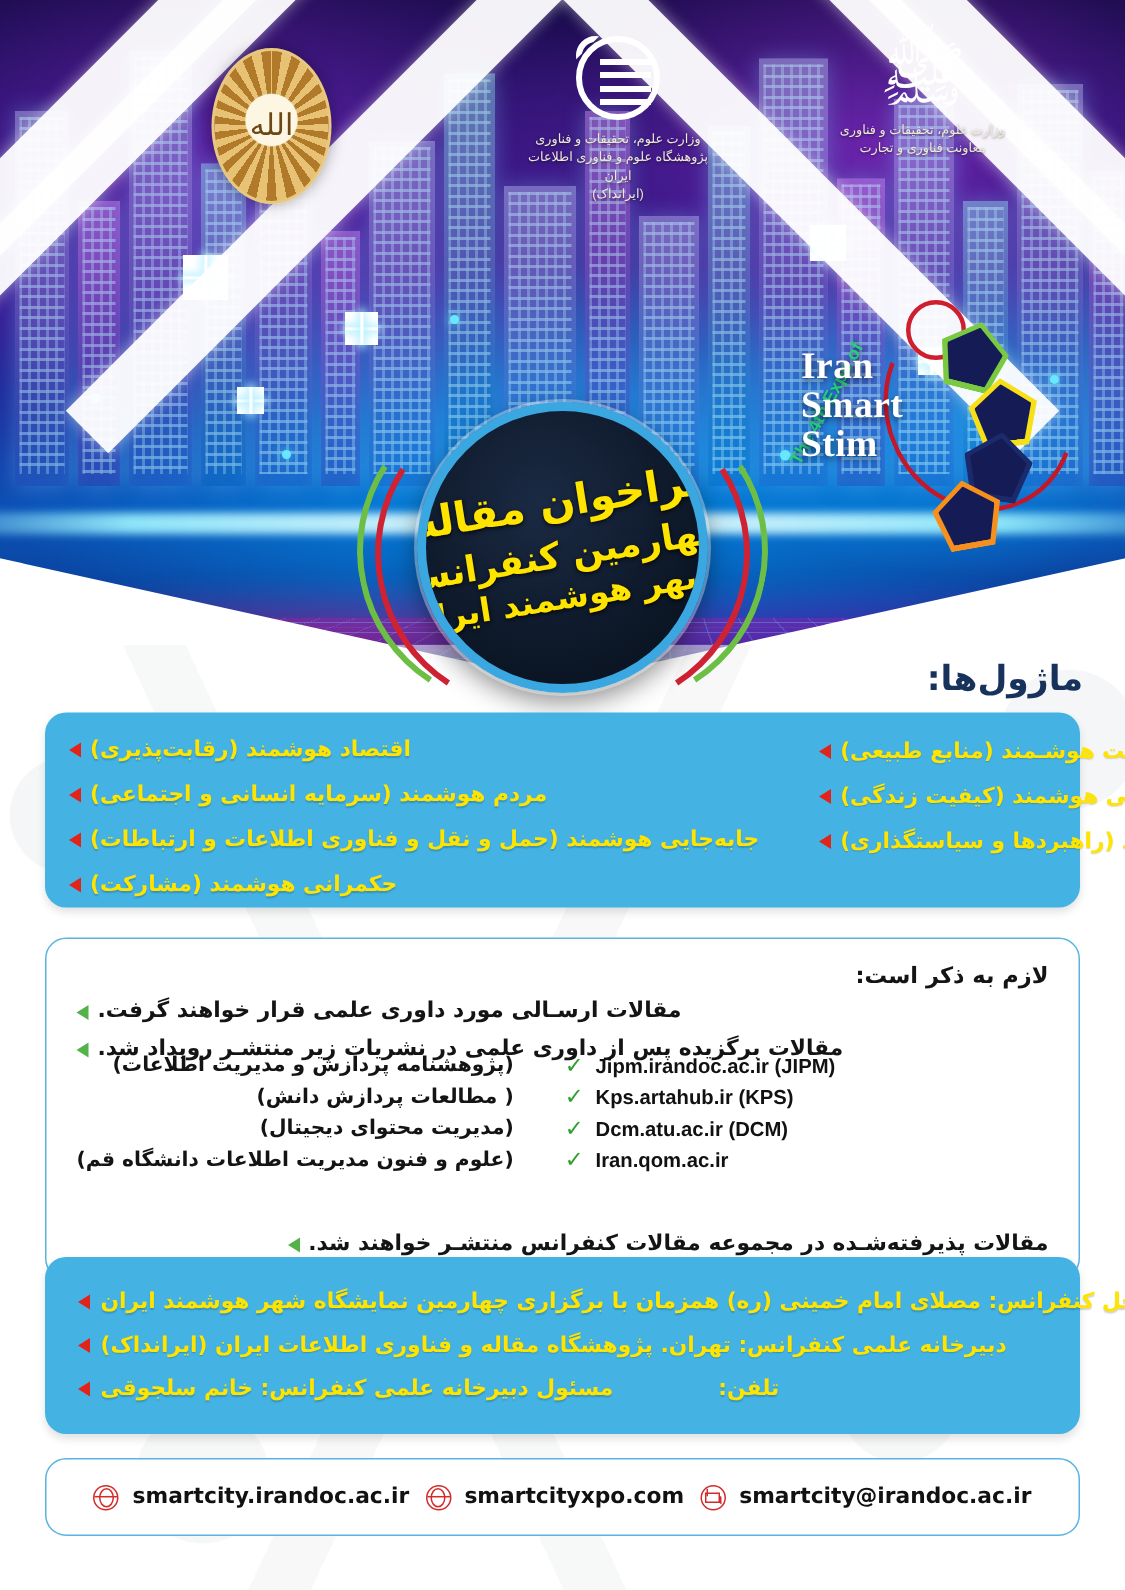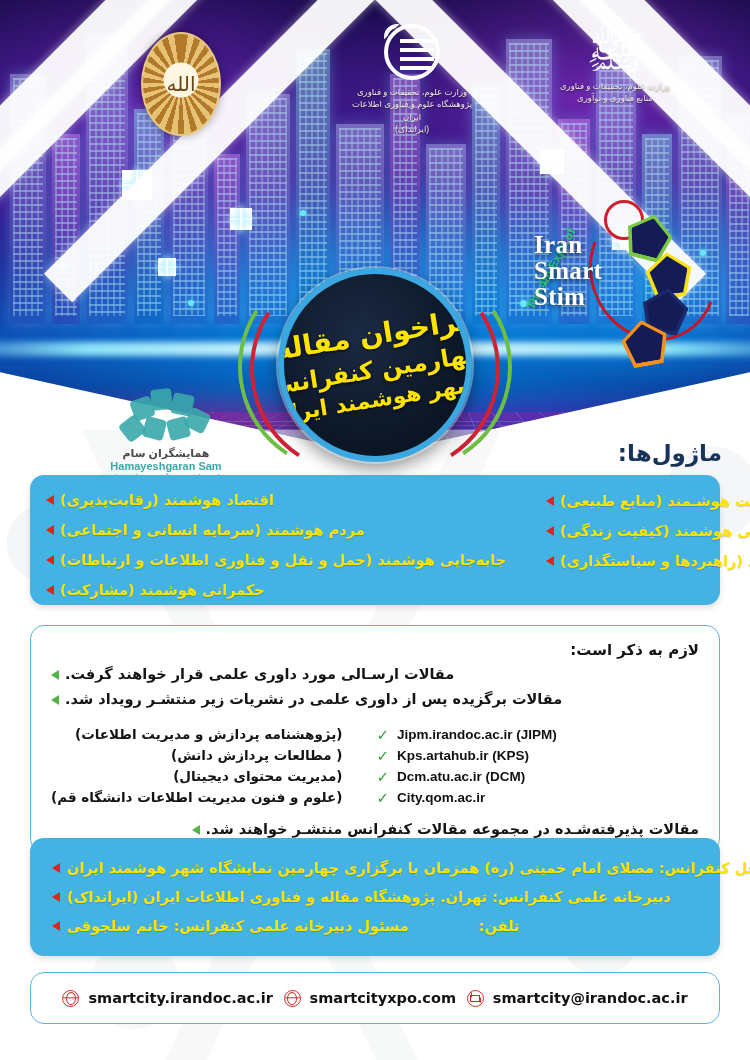--- a/index.html
+++ b/index.html
@@ -308,21 +308,21 @@
   }
   .arrow-green {
     width: 0; height: 0; flex: 0 0 auto;
     border-top: 5px solid transparent; border-bottom: 5px solid transparent;
     border-right: 8px solid #53b248;
   }
   .note-rows-right { display: flex; flex-direction: column; align-items: flex-end; }
 
   .journals {
     position: absolute; left: 0; right: 0; top: 74px;
-    display: flex; flex-direction: row-reverse; padding: 0 20px; gap: 10px; margin-top: 24px;
+    display: flex; flex-direction: row-reverse; padding: 0 20px; gap: 10px;
   }
   .j-names { direction: rtl; text-align: right; }
   .j-name {
     font-size: 13.5px; font-weight: bold; color: #141414; line-height: 21px; white-space: nowrap;
     font-family: "DejaVu Sans", sans-serif;
   }
   .j-urls { direction: ltr; text-align: left; margin-right: auto; padding-left: 24px; }
   .j-url {
     display: flex; align-items: center; gap: 8px; line-height: 21px;
     font-size: 13.5px; font-weight: bold; color: #111; white-space: nowrap;
@@ -447,21 +447,21 @@
             <span class="cut"></span>
         </div>
         <div class="logo-cap">وزارت علوم، تحقیقات و فناوری</div>
         <div class="logo-cap">پژوهشگاه علوم و فناوری اطلاعات ایران</div>
         <div class="logo-cap">(ایرانداک)</div>
       </div>
 
       <div class="logo logo-right">
         <div class="iran-emblem">ﷺ</div>
         <div class="logo-cap">وزارت علوم، تحقیقات و فناوری</div>
-        <div class="logo-cap">منابع فناوری و نوآوری</div>
+        <div class="logo-cap">معاونت فناوری و تجارت</div>
       </div>
     </div>
 
     <div class="expo">
       <div class="expo-arc-red"></div>
       <div class="expo-circle-red"></div>
 
       <div class="pentwrap" style="left:104px; top:18px; transform:rotate(14deg);">
         <div class="ring" style="background:#7ac943;"></div>
           <div class="inner"></div>
@@ -495,34 +495,20 @@
     <div class="flag-arc arc-red-l"></div>
     <div class="flag-arc arc-green-r"></div>
     <div class="flag-arc arc-red-r"></div>
     <div class="badge">
       <div class="badge-line badge-l1">فراخوان مقاله</div>
       <div class="badge-line badge-l2">چهارمین کنفرانس</div>
       <div class="badge-line badge-l3">شهر هوشمند ایران</div>
     </div>
   </div>
 
-  <div class="sam">
-    <div class="sam-mark">
-      <span class="sam-petal" style="left:4px;  top:30px; transform:rotate(-38deg);"></span>
-      <span class="sam-petal" style="left:14px; top:10px; transform:rotate(-20deg);"></span>
-      <span class="sam-petal" style="left:33px; top:1px;  transform:rotate(-6deg);"></span>
-      <span class="sam-petal" style="left:54px; top:6px;  transform:rotate(12deg);"></span>
-      <span class="sam-petal" style="left:69px; top:22px; transform:rotate(26deg);"></span>
-      <span class="sam-petal" style="left:26px; top:30px; transform:rotate(14deg);"></span>
-      <span class="sam-petal" style="left:50px; top:30px; transform:rotate(-14deg);"></span>
-    </div>
-    <div class="sam-fa">همایشگران سام</div>
-    <div class="sam-en">Hamayeshgaran Sam</div>
-    <div class="sam-sub">مرکز شتابدهی و نوآوری رویداد و تجارت</div>
-  </div>
 
   <div class="section-head">ماژول‌ها:</div>
 
   <div class="panel panel-blue panel-modules">
     <div class="mod-cols">
       <div class="mod-col right">
         <div class="mod-item">
           <span>اقتصاد هوشمند (رقابت‌پذیری)</span>
           <span class="arrow-red"></span>
         </div>
@@ -586,21 +572,21 @@
           <div class="j-url">
             <span class="tick">✓</span>
             <span>Kps.artahub.ir (KPS)</span>
           </div>
           <div class="j-url">
             <span class="tick">✓</span>
             <span>Dcm.atu.ac.ir (DCM)</span>
           </div>
           <div class="j-url">
             <span class="tick">✓</span>
-            <span>City.qom.ac.ir</span>
+            <span>Iran.qom.ac.ir</span>
           </div>
         </div>
       </div>
 
       <div class="note-row note-last">
         <span>مقالات پذیرفته‌شـده در مجموعه مقالات کنفرانس منتشـر خواهند شد.</span>
         <span class="arrow-green"></span>
       </div>
     </div>
   </div>

